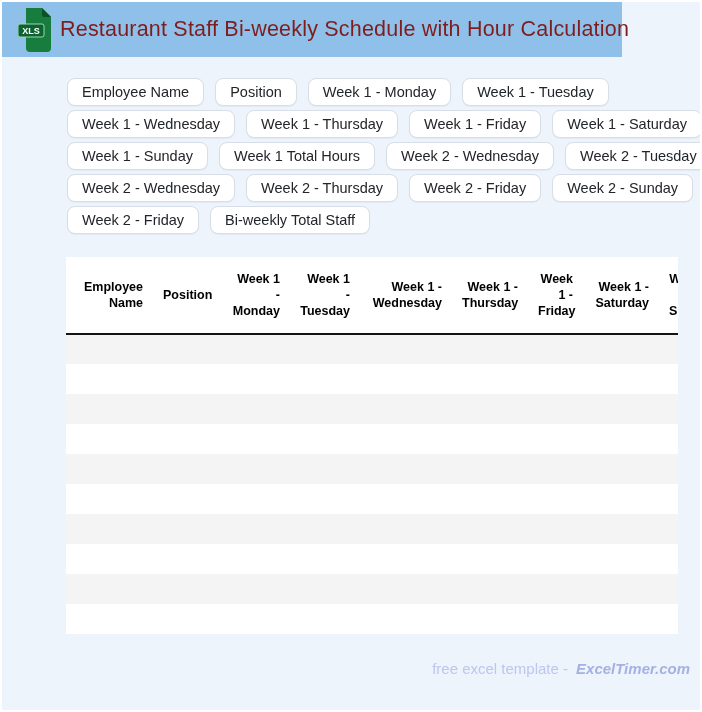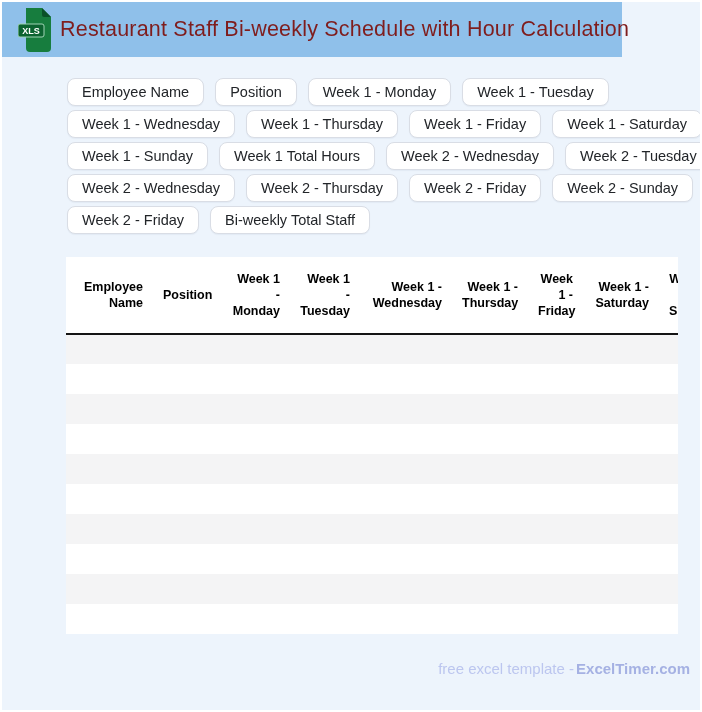--- a/index.html
+++ b/index.html
@@ -44,22 +44,22 @@
   }
   table.schedule td{height:30px;box-sizing:border-box;padding:0 10px;}
   table.schedule tbody tr:nth-child(odd) td{background:var(--stripe,#f4f4f5);}
   table.schedule tbody tr:nth-child(even) td{background:#ffffff;}
   
   .footer{
     position:absolute;right:10px;top:658px;font-size:15px;white-space:nowrap;
     color:var(--footer-light,#bcc6ef);
   }
   .footer .brand{
-    font-weight:bold;color:var(--footer-brand,#a5b1e3);margin-left:2px;
-    text-decoration:none;cursor:pointer;
+    font-weight:bold;color:var(--footer-brand,#a5b1e3);margin-left:8px;
+    text-decoration:none;cursor:pointer;font-style:italic;
   }
 </style>
 </head>
 <body style="--bar-bg: #8fc0ea; --card-bg: #edf4fc; --stripe: #f4f4f5; --footer-light: #bcc6ef; --footer-brand: #a5b1e3;">
 
 <div class="card">
 
   <div class="header-bar">
     <span class="file-icon">
       <svg width="34" height="46" viewBox="0 0 34 46">

